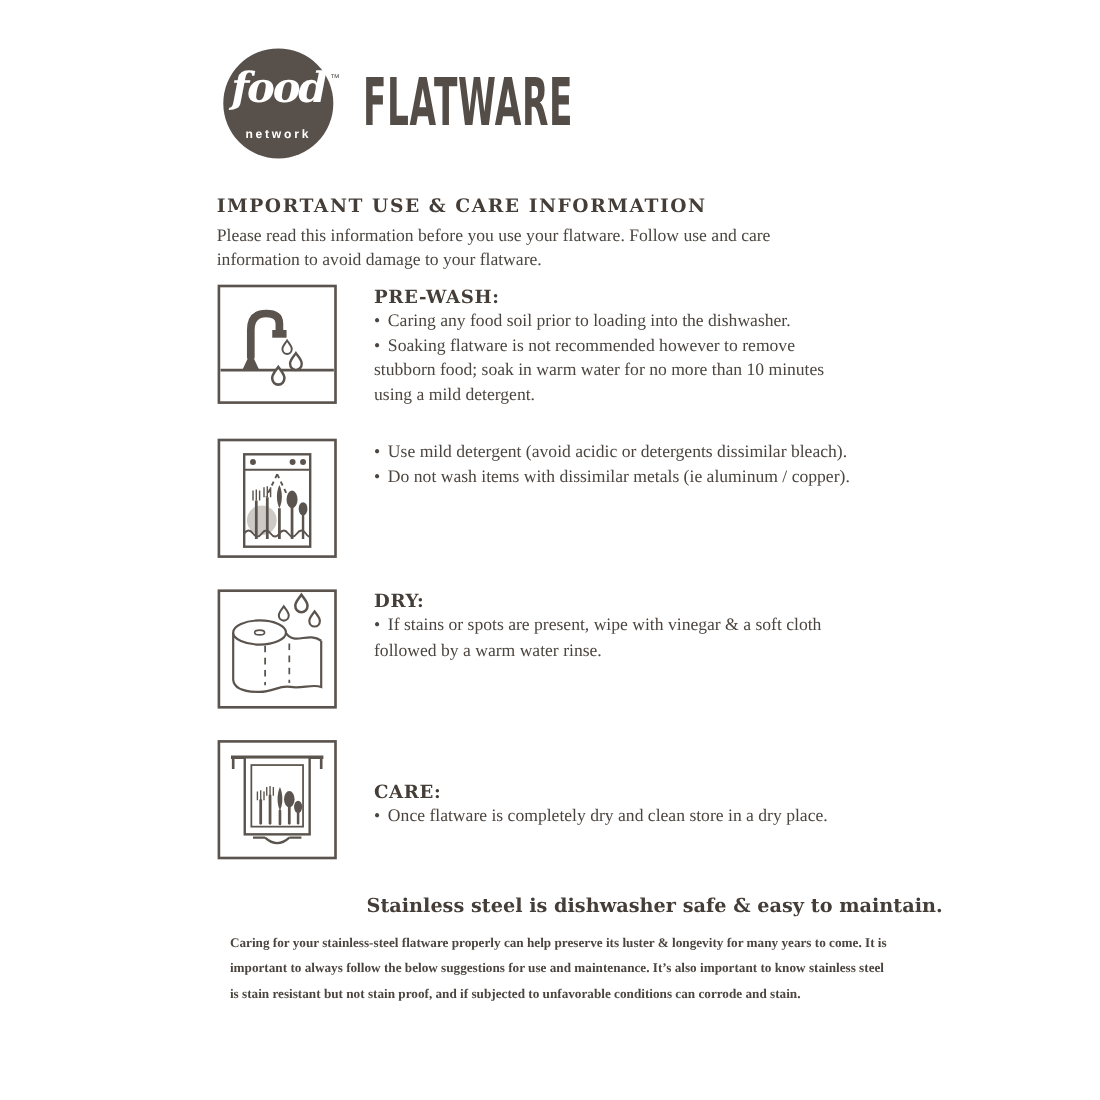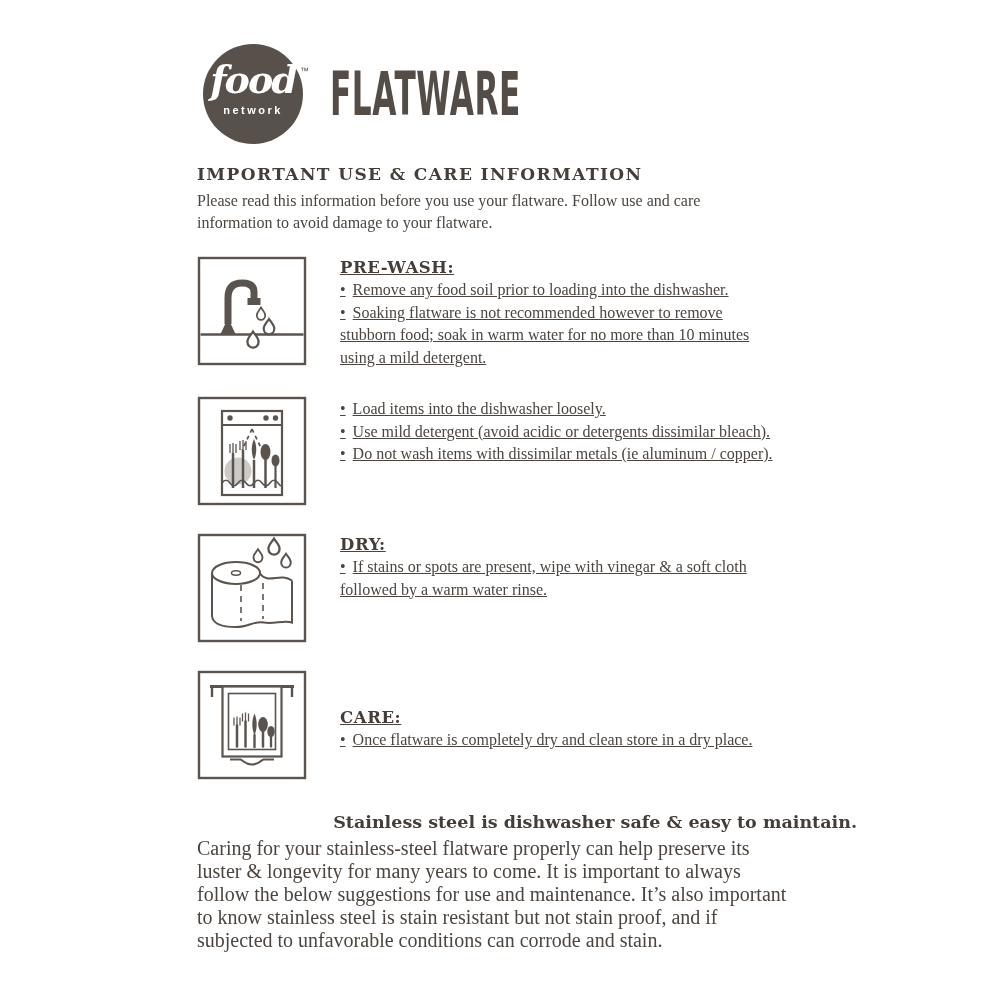--- a/index.html
+++ b/index.html
@@ -6,54 +6,54 @@
   .page{position:relative;width:1000px;height:1000px;background:var(--bg,#fff);
         font-family:"Liberation Serif",serif;color:var(--ink,#4c453f);overflow:hidden;}
 
   
   .brand-row{position:absolute;top:44px;left:203px;display:flex;align-items:center;height:100px;}
   .logo{position:relative;width:100px;height:100px;border-radius:50%;
         background:var(--brand,#58514b);flex:0 0 auto;}
   .logo-food{display:block;text-align:center;margin-top:16px;
         font-family:"DejaVu Serif",serif;font-style:italic;font-weight:700;
         font-size:38px;line-height:40px;letter-spacing:-2px;color:#fff;}
-  .logo-network{display:block;text-align:center;margin-top:4px;
+  .logo-network{display:block;text-align:center;margin-top:16px;
         font-family:"Liberation Sans",sans-serif;font-weight:700;
         font-size:11px;letter-spacing:2.5px;color:#fff;}
   .logo-tm{position:absolute;top:22px;left:97px;font-size:9px;color:var(--brand,#58514b);
         font-family:"Liberation Sans",sans-serif;}
   .product-title{margin:0 0 0 27px;font-family:"DejaVu Sans",sans-serif;font-weight:700;
         font-size:60px;line-height:100px;letter-spacing:1px;color:var(--title,#544c46);
         transform:scaleX(0.52);transform-origin:left center;white-space:nowrap;}
 
   
-  .content{position:absolute;top:164px;left:197px;width:660px;}
+  .content{position:absolute;top:178px;left:197px;width:660px;}
   .intro-heading{margin:0 0 6px 0;font-family:"DejaVu Serif",serif;font-weight:700;
         font-size:17px;letter-spacing:1.4px;color:var(--heading,#453e38);}
   .intro-body{margin:0;font-size:16px;line-height:22px;max-width:580px;}
 
-  .sections{margin-top:22px;text-decoration:underline;}
+  .sections{margin-top:10px;}
   .care-row{display:flex;align-items:flex-start;margin-bottom:27px;}
   .icon-col{flex:0 0 110px;margin-right:33px;}
   .icon{display:block;width:110px;height:110px;color:var(--icon,#5b544e);}
   .text-col{padding-top:2px;}
   .care-row-3 .text-col{padding-top:38px;}
   .sec-heading{margin:0 0 2px 0;font-family:"DejaVu Serif",serif;font-weight:700;
         font-size:16.5px;letter-spacing:0.6px;color:var(--heading,#453e38);}
   .bullets p.bullet{margin:0;font-size:16px;line-height:22.5px;}
   .care-row-0 .bullets{max-width:440px;}
   .care-row-1 .bullets{max-width:500px;}
   .care-row-2 .bullets{max-width:460px;}
   .care-row-3 .bullets{max-width:500px;}
   .dot{margin-right:7px;}
 
   .footer{margin-top:32px;}
   .footer-heading{margin:0 0 5px 0;font-family:"DejaVu Serif",serif;font-weight:700;
         font-size:17.5px;color:var(--heading,#453e38);text-align:right;}
-  .footer-body{margin:0;font-size:20px;line-height:23px;max-width:600px;}
+  .footer-body{margin:12px;font-size:12px;line-height:23px;max-width:600px;font-weight:bold;}
 
   
   .frame{fill:#fff;stroke:currentColor;stroke-width:2.4;}
   .st{stroke:currentColor;fill:none;}
   .fl{fill:currentColor;stroke:none;}
   .wh{fill:#fff;stroke:currentColor;}
 </style>
 </head>
 <body>
 
@@ -90,21 +90,21 @@
             <g>
               <path class="wh" stroke-width="2.2" transform="translate(64,58) scale(0.8)" d="M0 -8 C2.6 -4.2 5.3 -1.8 5.3 1.6 C5.3 4.9 2.9 7.3 0 7.3 C-2.9 7.3 -5.3 4.9 -5.3 1.6 C-5.3 -1.8 -2.6 -4.2 0 -8 Z"></path>
               <path class="wh" stroke-width="2.2" transform="translate(72,71)" d="M0 -8 C2.6 -4.2 5.3 -1.8 5.3 1.6 C5.3 4.9 2.9 7.3 0 7.3 C-2.9 7.3 -5.3 4.9 -5.3 1.6 C-5.3 -1.8 -2.6 -4.2 0 -8 Z"></path>
               <path class="wh" stroke-width="2.2" transform="translate(56,84) scale(1.05)" d="M0 -8 C2.6 -4.2 5.3 -1.8 5.3 1.6 C5.3 4.9 2.9 7.3 0 7.3 C-2.9 7.3 -5.3 4.9 -5.3 1.6 C-5.3 -1.8 -2.6 -4.2 0 -8 Z"></path>
             </g>
           </svg>
         </div>
         <div class="text-col">
           <h3 class="sec-heading">PRE-WASH:</h3>
           <div class="bullets">
-              <p class="bullet"><span class="dot">•</span><span class="bt">Remove any food soil prior to loading into the dishwasher.</span></p>
+              <p class="bullet"><span class="dot">•</span><span class="bt">Caring any food soil prior to loading into the dishwasher.</span></p>
               <p class="bullet"><span class="dot">•</span><span class="bt">Soaking flatware is not recommended however to remove stubborn food; soak in warm water for no more than 10 minutes using a mild detergent.</span></p>
             </div>
         </div>
       </div>
 
       <div class="care-row care-row-1">
         <div class="icon-col">
           <svg class="icon" viewBox="0 0 110 110">
             <rect class="frame" x="2" y="2" width="106" height="106"></rect>
             <g>
@@ -131,21 +131,20 @@
                 <line class="st" stroke-width="2.5" x1="68.5" y1="63" x2="68.5" y2="92"></line>
                 <ellipse class="fl" cx="78.5" cy="64.5" rx="4" ry="6"></ellipse>
                 <line class="st" stroke-width="2.2" x1="78.5" y1="70" x2="78.5" y2="92"></line>
               </g>
               <path class="st" stroke-width="1.7" d="M25 87 Q29 81.5 33 87 T41 87 T49 87 T57 87 T65 87 T73 87 T81 87 T85 87"></path>
             </g>
           </svg>
         </div>
         <div class="text-col">
           <div class="bullets">
-              <p class="bullet"><span class="dot">•</span><span class="bt">Load items into the dishwasher loosely.</span></p>
               <p class="bullet"><span class="dot">•</span><span class="bt">Use mild detergent (avoid acidic or detergents dissimilar bleach).</span></p>
               <p class="bullet"><span class="dot">•</span><span class="bt">Do not wash items with dissimilar metals (ie aluminum / copper).</span></p>
             </div>
         </div>
       </div>
 
       <div class="care-row care-row-2">
         <div class="icon-col">
           <svg class="icon" viewBox="0 0 110 110">
             <rect class="frame" x="2" y="2" width="106" height="106"></rect>

